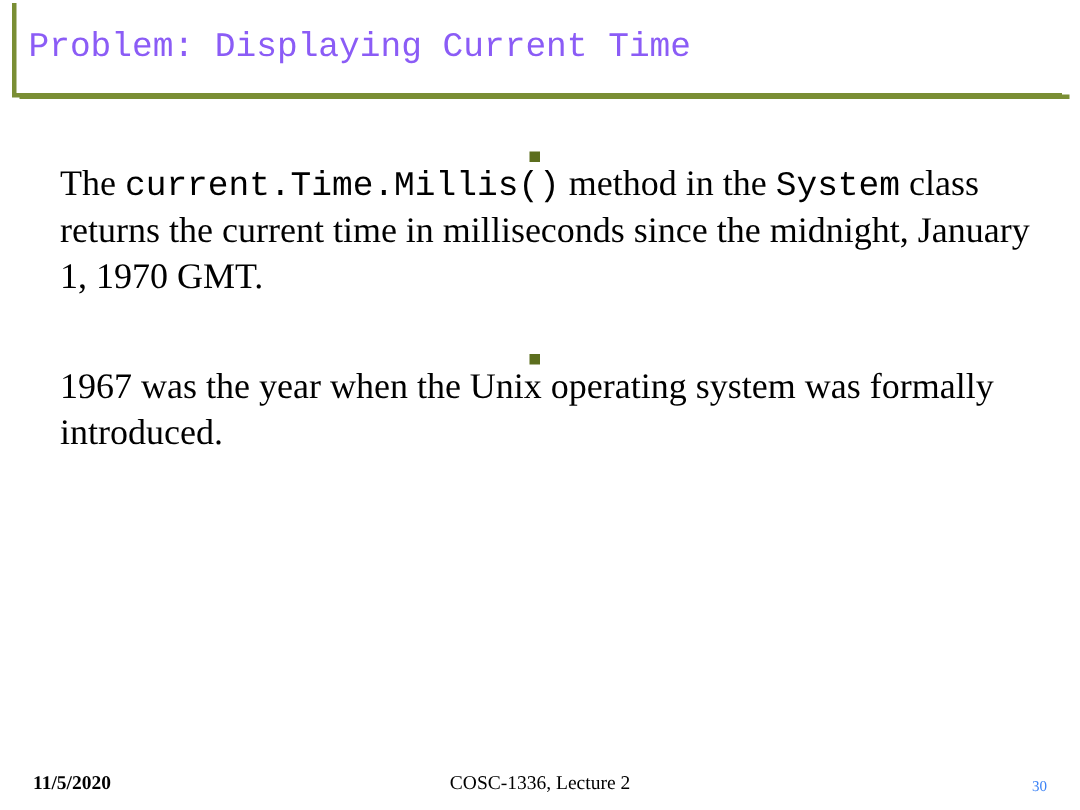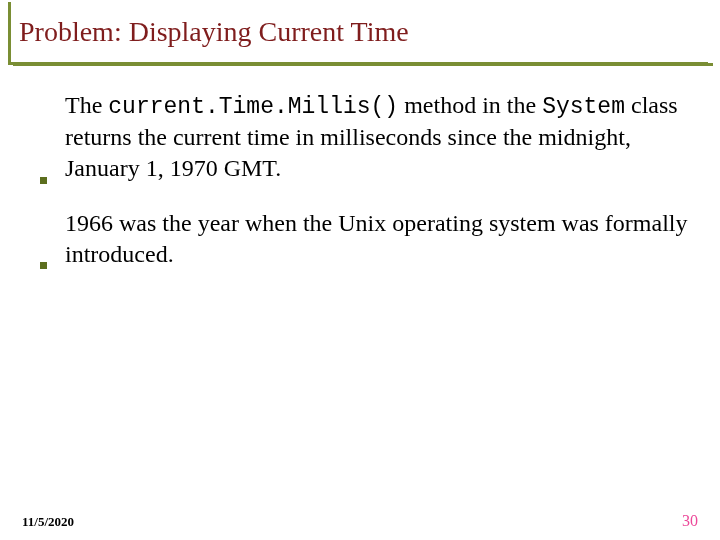--- a/index.html
+++ b/index.html
@@ -40,35 +40,37 @@
   }
   .title-underline {
     position: absolute;
     left: 8px;
     top: 62px;
     width: 700px;
     height: 3px;
     background: #7a8e34;
   }
   .title {
-    font-size: 28px;
-    color: #7f1d1d;
+    font-size: 23px;
+    color: #8b5cf6;
     line-height: 1.1;
     white-space: nowrap;
+    font-family: Liberation Mono, monospace;
   }
   .body {
     position: absolute;
     left: 40px;
     top: 90px;
     width: 650px;
   }
   .bullet {
     display: flex;
-    align-items: flex-end;
+    align-items: center;
     margin-bottom: 24px;
+    flex-direction: column;
   }
   .bullet .sq {
     flex: 0 0 auto;
     width: 7px;
     height: 7px;
     background: #5c6e1e;
     margin-top: 11px;
     margin-right: 18px;
   }
   .bullet .txt {
@@ -105,22 +107,22 @@
     text-align: center;
     font-family: "Times New Roman", serif;
     font-size: 13px;
     color: #000;
   }
   .foot-right {
     position: absolute;
     right: 22px;
     bottom: 0;
     font-family: "Times New Roman", serif;
-    font-size: 16px;
-    color: #ec4899;
+    font-size: 10px;
+    color: #3b82f6;
   }
 </style>
 </head>
 <body>
 
 <div class="slide">
 
   <div class="title-wrap">
     <div class="title">Problem: Displaying Current Time</div>
   </div>
@@ -130,24 +132,25 @@
 
     <div class="bullet">
       <div class="sq"></div>
       <div class="txt">
         <span>The </span><span class="mono">current.Time.Millis()</span><span> method in the </span><span class="mono">System</span><span> class returns the current time in milliseconds since the midnight, January 1, 1970 GMT.</span>
       </div>
     </div>
 
     <div class="bullet">
       <div class="sq"></div>
-      <div class="txt">1966 was the year when the Unix operating system was formally introduced.</div>
+      <div class="txt">1967 was the year when the Unix operating system was formally introduced.</div>
     </div>
 
 
   </div>
 
   <div class="footer">
     <div class="foot-left">11/5/2020</div>
+    <div class="foot-center">COSC-1336, Lecture 2</div>
     <div class="foot-right">30</div>
   </div>
 
 </div>
 
 </body></html>

